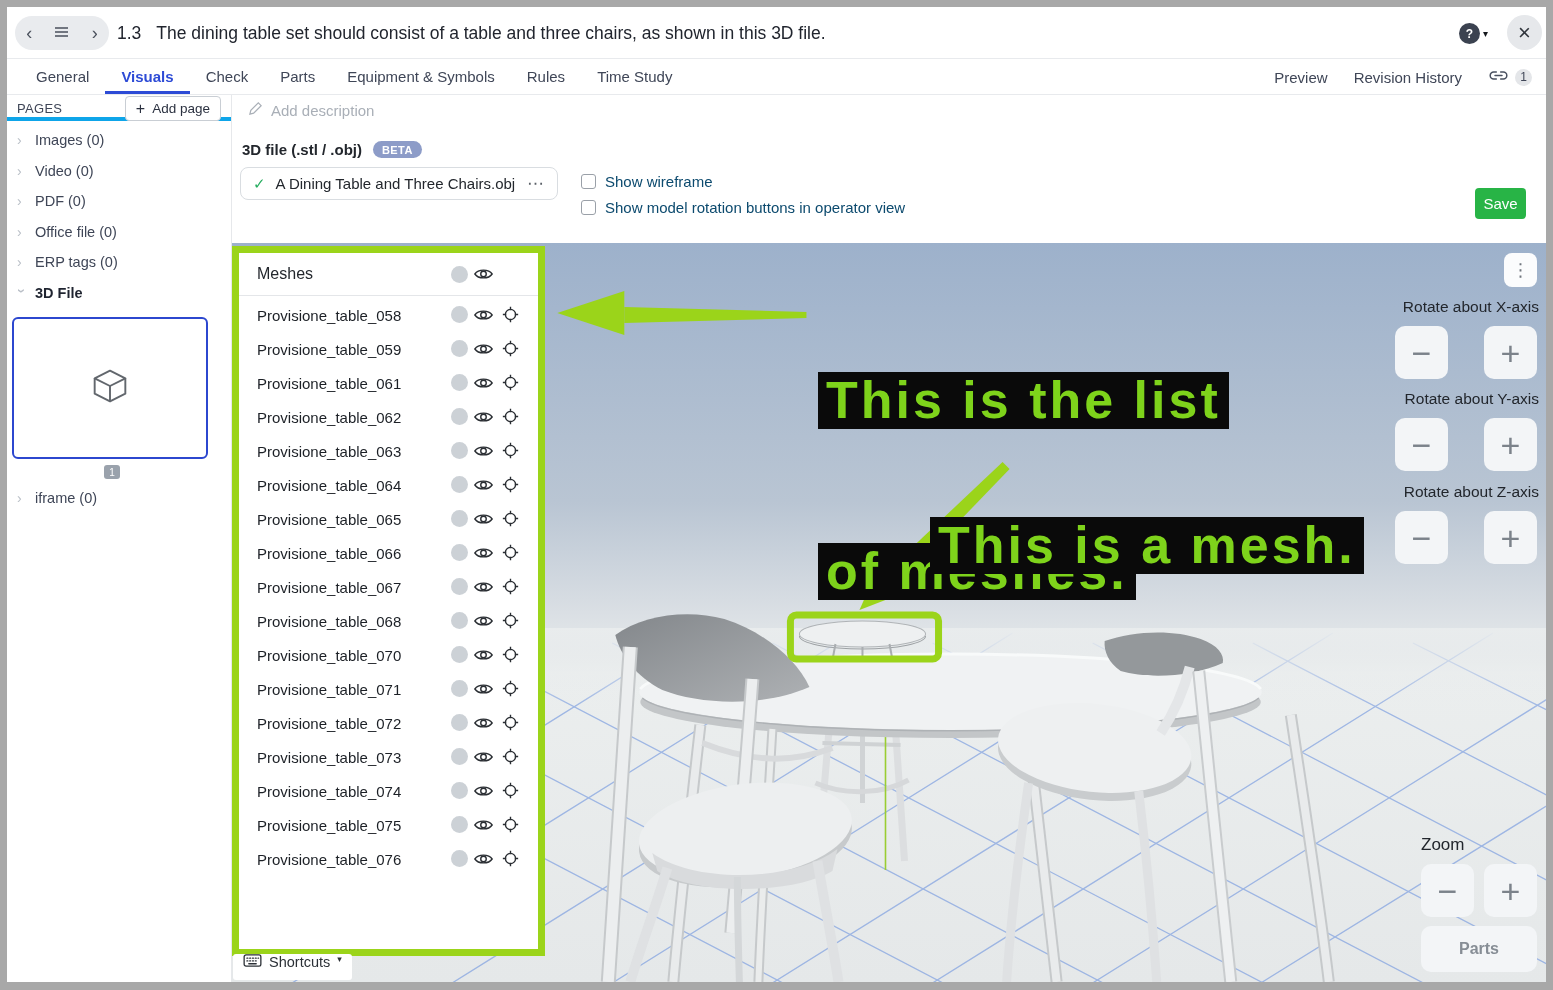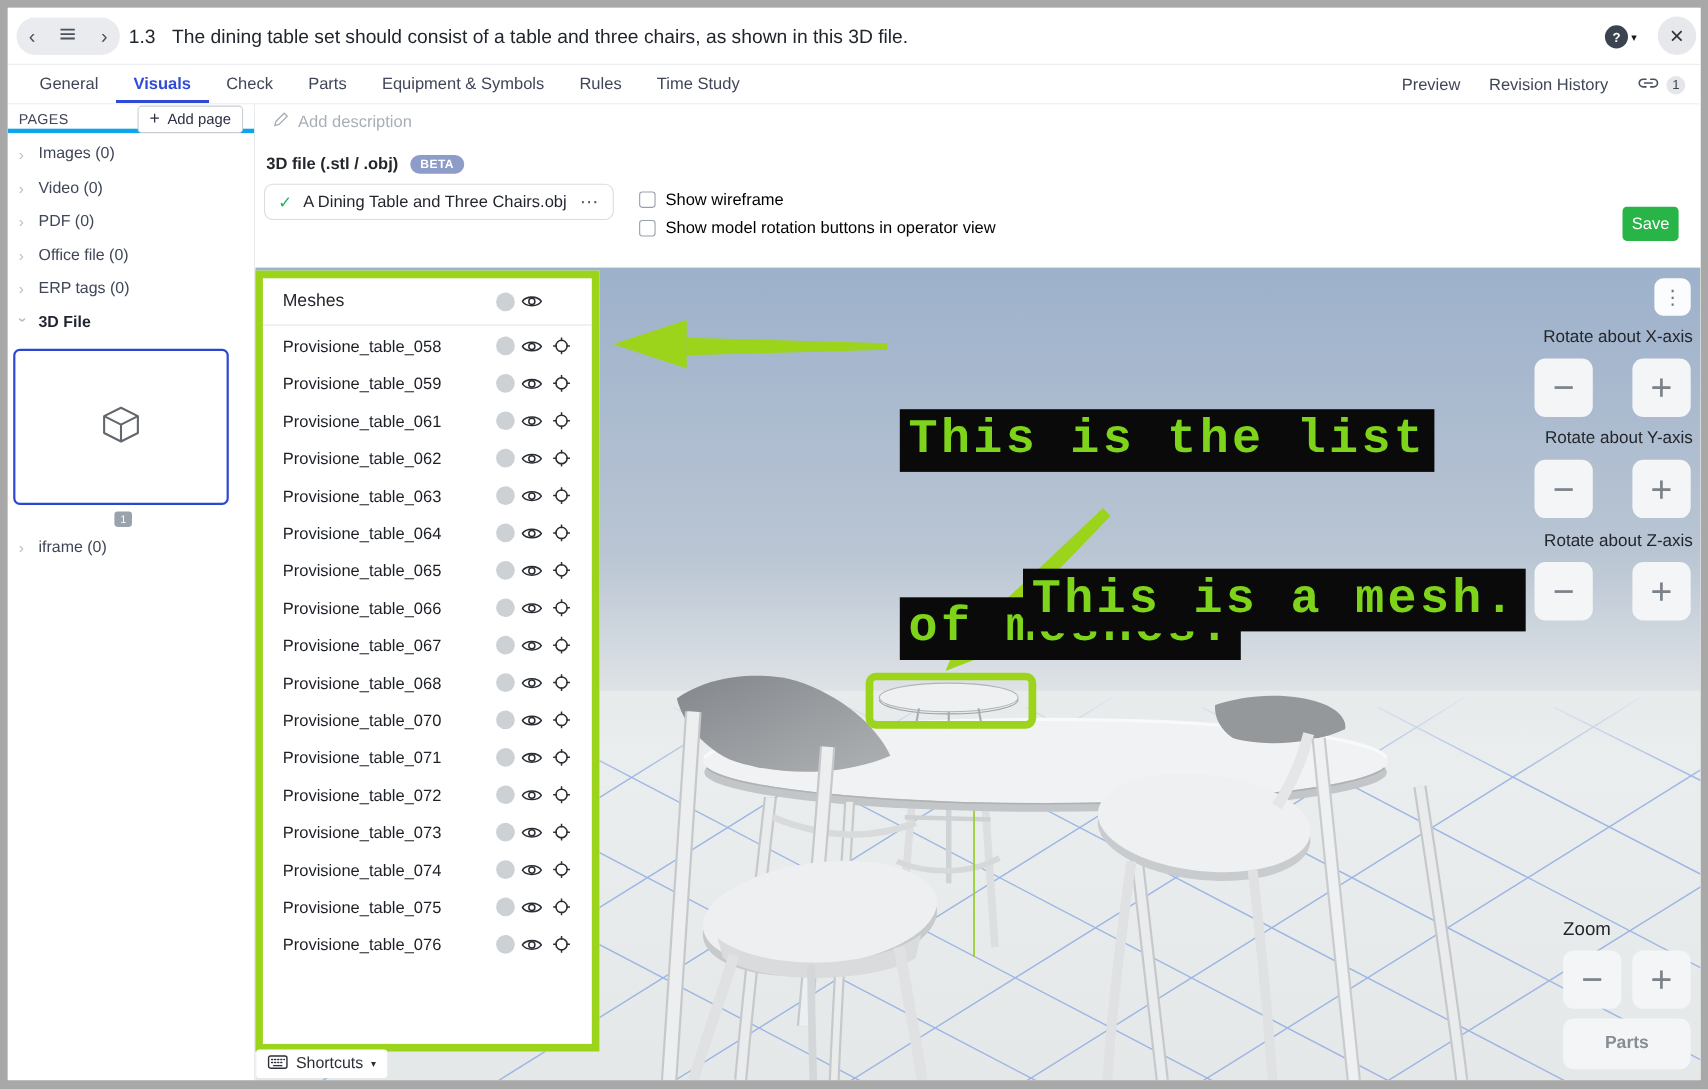--- a/index.html
+++ b/index.html
@@ -68,21 +68,21 @@
   .file-label { font-size: 15px; font-weight: 700; color: #23272d; }
   .beta { background: #8d9cc8; color: #fff; font-size: 11px; font-weight: 700; padding: 2.5px 9px;
           border-radius: 9px; letter-spacing: .4px; }
   .file-pill { position: absolute; left: 8px; top: 72px; width: 318px; height: 33px;
                border: 1px solid #d9dde1; border-radius: 8px; background:#fff; display: flex;
                align-items: center; padding: 0 12px; gap: 10px; }
   .file-check { color: #27ae60; font-size: 15px; }
   .file-name { font-size: 15px; color: #23272d; flex: 1; white-space: nowrap; }
   .more-dots { color: #5a6067; font-size: 17px; letter-spacing: 1px; }
   .cb-row { position: absolute; left: 349px; height: 20px; display: flex; align-items: center;
-            gap: 9px; font-size: 15px; color: #000000; }
+            gap: 9px; font-size: 15px; color: #0c4a6e; }
   .cb { width: 15px; height: 15px; border: 1.5px solid #9aa0a8; border-radius: 3px; background: #fff; }
   .save-btn { position: absolute; right: 20px; top: 93px; width: 51px; height: 31px; background: #28b446;
               color: #fff; border: none; border-radius: 4px; font-size: 15px; }
 
   
   .viewer { position: relative; flex: 1; overflow: hidden; }
   .scene-svg { position: absolute; left: 0; top: 0; width: 100%; height: 100%; }
 
   
   .mesh-panel { position: absolute; left: 0; top: 3px; width: 313px; height: 710px; background: #fff;
@@ -93,27 +93,27 @@
   .mesh-header .dot { position: absolute; left: 212px; top: 13px; }
   .mesh-header .eye { position: absolute; left: 235px; top: 14px; }
   .mesh-list { padding-top: 2px; }
   .mesh-row { position: relative; height: 34px; display: flex; align-items: center; padding-left: 18px;
               font-size: 15px; color: #1c2026; }
   .mesh-row .dot { position: absolute; left: 212px; top: 8px; }
   .mesh-row .eye { position: absolute; left: 235px; top: 10px; }
   .mesh-row .xhair { position: absolute; left: 263px; top: 8px; }
 
   .shortcuts-btn { position: absolute; left: 1px; top: 711px; height: 26px; background: #fff;
-                   border-radius: 3px; display: flex; align-items: center; gap: 7px; padding: 0 10px;
+                   border-radius: 3px; display: flex; align-items: flex-start; gap: 7px; padding: 0 10px;
                    font-size: 14.5px; color: #2b3036; }
   .shortcuts-btn .caret { font-size: 9px; color: #2b3036; }
 
   
-  .ann { position: absolute; font-family: Liberation Mono, monospace; font-weight: 700;
-         color: #7ed31b; font-size: 44px; letter-spacing: 3px; line-height: 57px; white-space: pre; }
+  .ann { position: absolute; font-family: Liberation Sans, sans-serif; font-weight: 700;
+         color: #7ed31b; font-size: 52px; letter-spacing: 3px; line-height: 57px; white-space: pre; }
   .ann span { background: #0a0a0a; display: table; padding: 0 8px; }
   .ann1 { left: 586px; top: 15px; }
   .ann2 { left: 698px; top: 160px; }
 
   
   .kebab { position: absolute; left: 1272px; top: 10px; width: 33px; height: 34px; background: #fbfcfd;
            border-radius: 8px; color: #70767e; font-size: 18px; display: flex; align-items: center;
            justify-content: center; }
   .rot-label { position: absolute; right: 7px; font-size: 15.5px; color: #22262c; }
   .lbl-x { top: 55px; } .lbl-y { top: 147px; } .lbl-z { top: 240px; }

